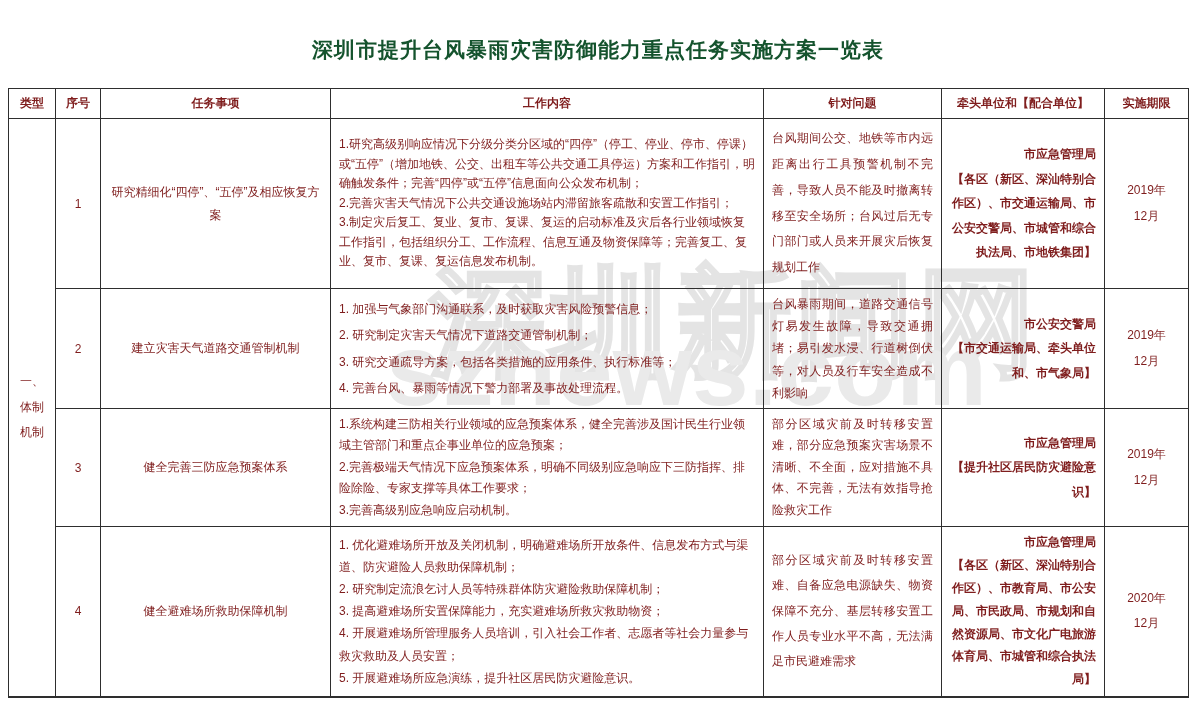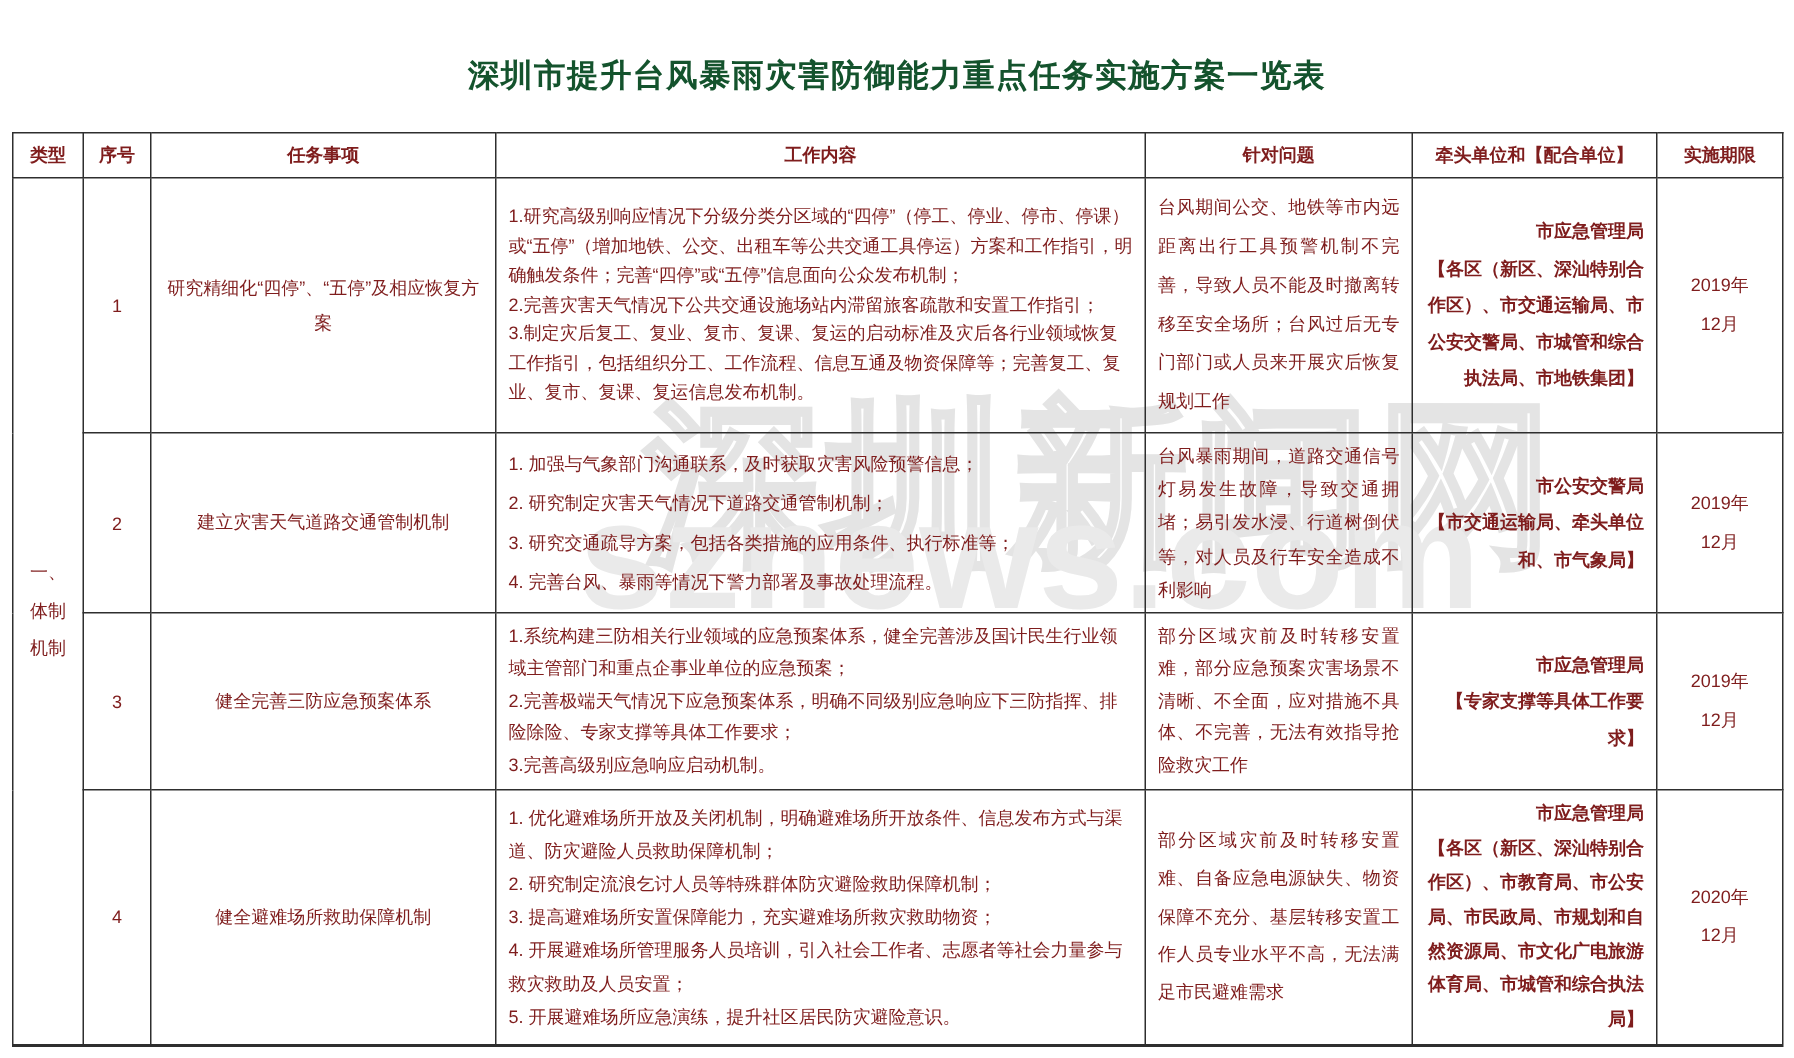--- a/index.html
+++ b/index.html
@@ -140,21 +140,21 @@
       </tr>
       <tr class="r3">
         <td class="cell-no">3</td>
         <td class="cell-task">健全完善三防应急预案体系</td>
         <td class="cell-work">1.系统构建三防相关行业领域的应急预案体系，健全完善涉及国计民生行业领域主管部门和重点企事业单位的应急预案；
 2.完善极端天气情况下应急预案体系，明确不同级别应急响应下三防指挥、排险除险、专家支撑等具体工作要求；
 3.完善高级别应急响应启动机制。</td>
         <td class="cell-problem">部分区域灾前及时转移安置难，部分应急预案灾害场景不清晰、不全面，应对措施不具体、不完善，无法有效指导抢险救灾工作</td>
         <td class="cell-lead">
           <div class="lead-name">市应急管理局</div>
-          <div class="lead-support">【专家支撑等具体工作要求】</div>
+          <div class="lead-support">【提升社区居民防灾避险意识】</div>
         </td>
         <td class="cell-deadline">2019年
 12月</td>
       </tr>
       <tr class="r4">
         <td class="cell-no">4</td>
         <td class="cell-task">健全避难场所救助保障机制</td>
         <td class="cell-work">1. 优化避难场所开放及关闭机制，明确避难场所开放条件、信息发布方式与渠道、防灾避险人员救助保障机制；
 2. 研究制定流浪乞讨人员等特殊群体防灾避险救助保障机制；
 3. 提高避难场所安置保障能力，充实避难场所救灾救助物资；

